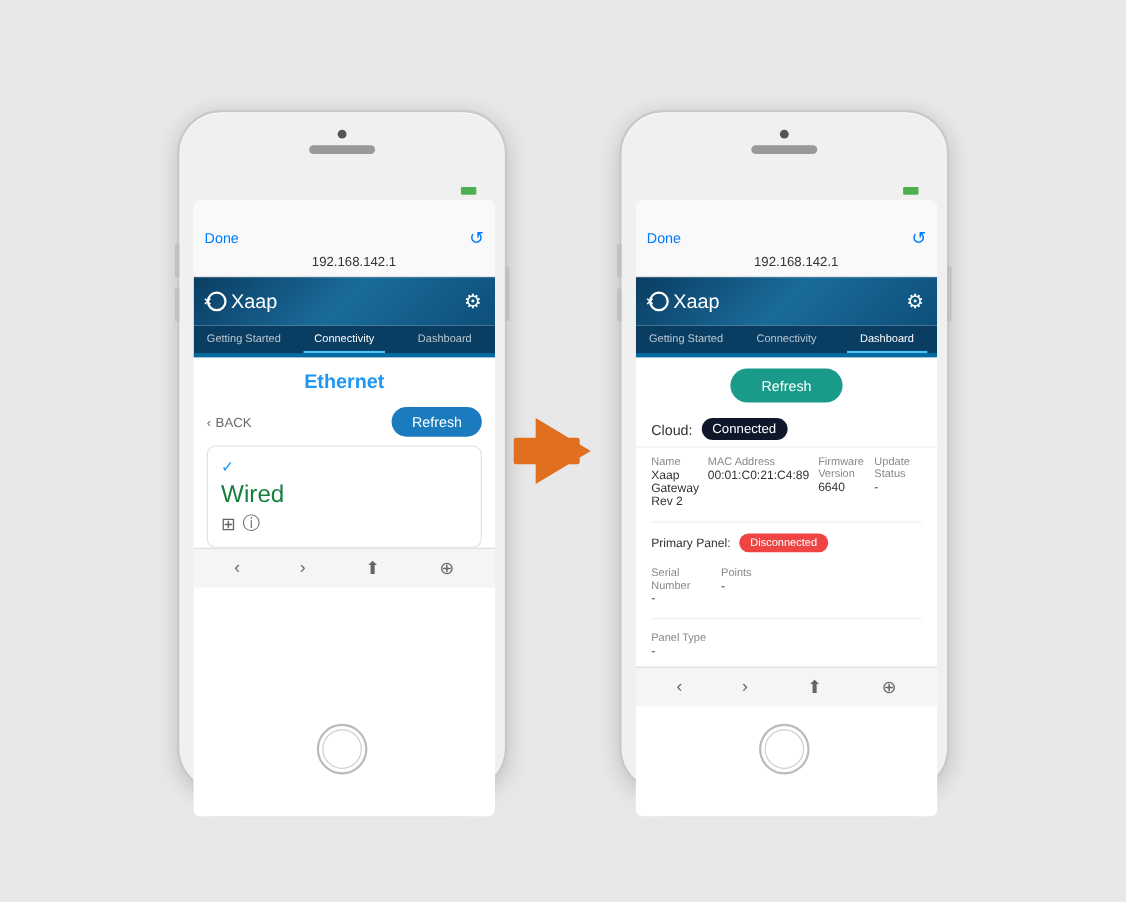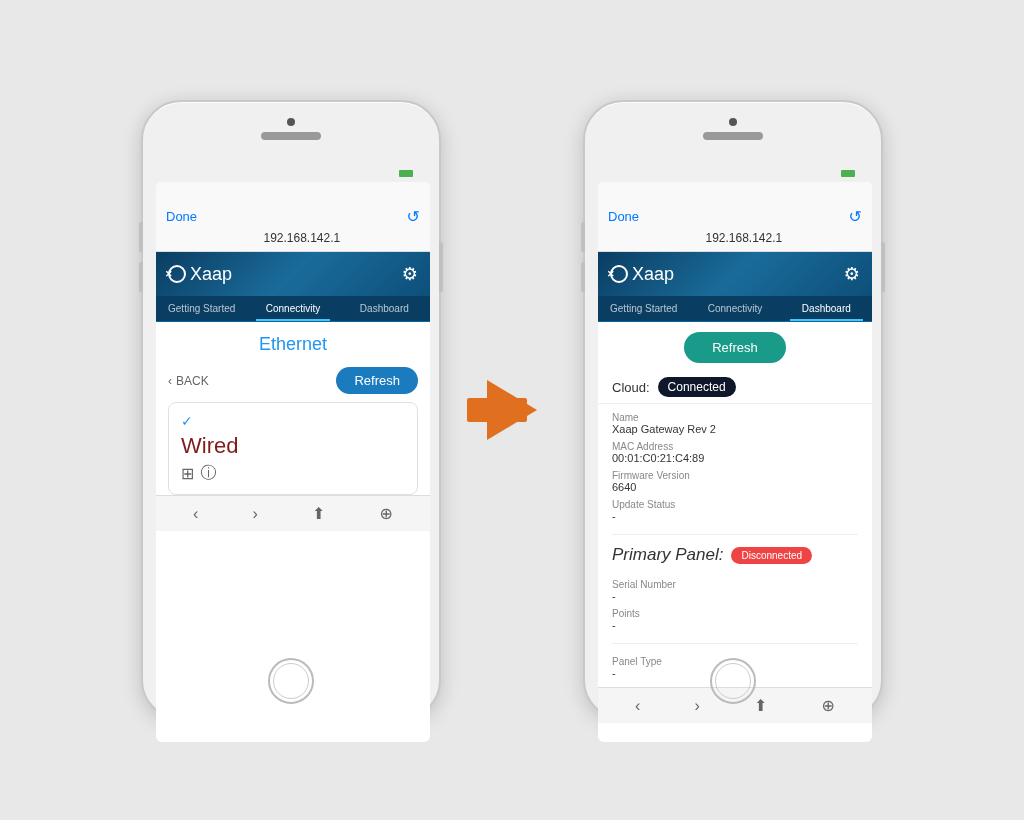--- a/index.html
+++ b/index.html
@@ -8,21 +8,21 @@
       display: flex;
       justify-content: center;
       align-items: center;
       width: 1024px;
       height: 820px;
       font-family: -apple-system, 'Helvetica Neue', Arial, sans-serif;
     }
     .scene {
       display: flex;
       align-items: center;
-      gap: 46px;
+      gap: 26px;
       padding: 20px;
     }
     
     .phone {
       width: 300px;
       height: 620px;
       background: #f0f0f0;
       border-radius: 40px;
       border: 2px solid #c8c8c8;
       box-shadow: 0 4px 20px rgba(0,0,0,0.18), inset 0 1px 0 rgba(255,255,255,0.8);
@@ -136,21 +136,21 @@
       color: white;
     }
     .gear-icon {
       color: white;
       font-size: 18px;
     }
     
     .nav-tabs {
       display: flex;
       background: #0a3d62;
-      border-bottom: 1px solid #0369a1;
+      border-bottom: 4px solid #0369a1;
     }
     .nav-tab {
       flex: 1;
       text-align: center;
       padding: 7px 2px;
       font-size: 10px;
       color: rgba(255,255,255,0.7);
       cursor: pointer;
       position: relative;
     }
@@ -170,21 +170,21 @@
     .content {
       flex: 1;
       background: white;
       overflow-y: auto;
     }
     
     .ethernet-title {
       text-align: center;
       color: #2196f3;
       font-size: 18px;
-      font-weight: 400;
+      font-weight: 700;
       padding: 12px 0 8px;
     }
     .back-refresh-row {
       display: flex;
       align-items: center;
       justify-content: space-between;
       padding: 4px 12px 8px;
     }
     .back-btn {
       display: flex;
@@ -220,21 +220,21 @@
     .wired-check {
       display: flex;
       align-items: center;
       gap: 6px;
       color: #2196f3;
       font-size: 14px;
     }
     .wired-label {
       font-size: 22px;
       font-weight: 400;
-      color: #7f1d1d;
+      color: #15803d;
     }
     .wired-icons {
       display: flex;
       align-items: center;
       gap: 6px;
       font-size: 16px;
       color: #666;
     }
     
     .refresh-btn-right {
@@ -274,21 +274,21 @@
       background: #ef4444;
       color: white;
       border-radius: 12px;
       padding: 3px 10px;
       font-size: 10px;
       font-weight: 500;
     }
     .info-grid {
       padding: 8px 14px;
       display: grid;
-      grid-template-columns: 1fr;
+      grid-template-columns: 1fr 1fr 1fr 1fr;
       gap: 6px 8px;
     }
     .info-cell-label {
       font-size: 10px;
       color: #888;
     }
     .info-cell-value {
       font-size: 11px;
       color: #333;
       font-weight: 500;
@@ -298,24 +298,23 @@
       background: #eee;
       margin: 4px 14px;
     }
     .primary-panel-row {
       display: flex;
       align-items: center;
       gap: 8px;
       padding: 6px 14px;
     }
     .primary-label {
-      font-size: 17px;
+      font-size: 11px;
       color: #333;
       font-weight: 500;
-      font-style: italic;
     }
     
     .bottom-bar {
       display: flex;
       justify-content: space-around;
       align-items: center;
       padding: 8px 10px;
       background: #f5f5f5;
       border-top: 1px solid #ddd;
       height: 36px;

